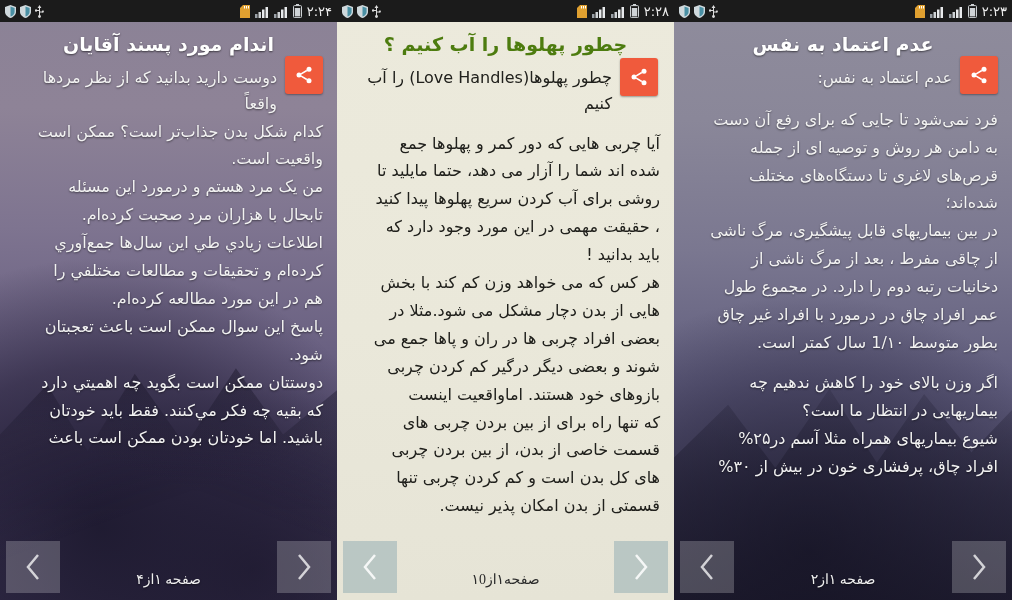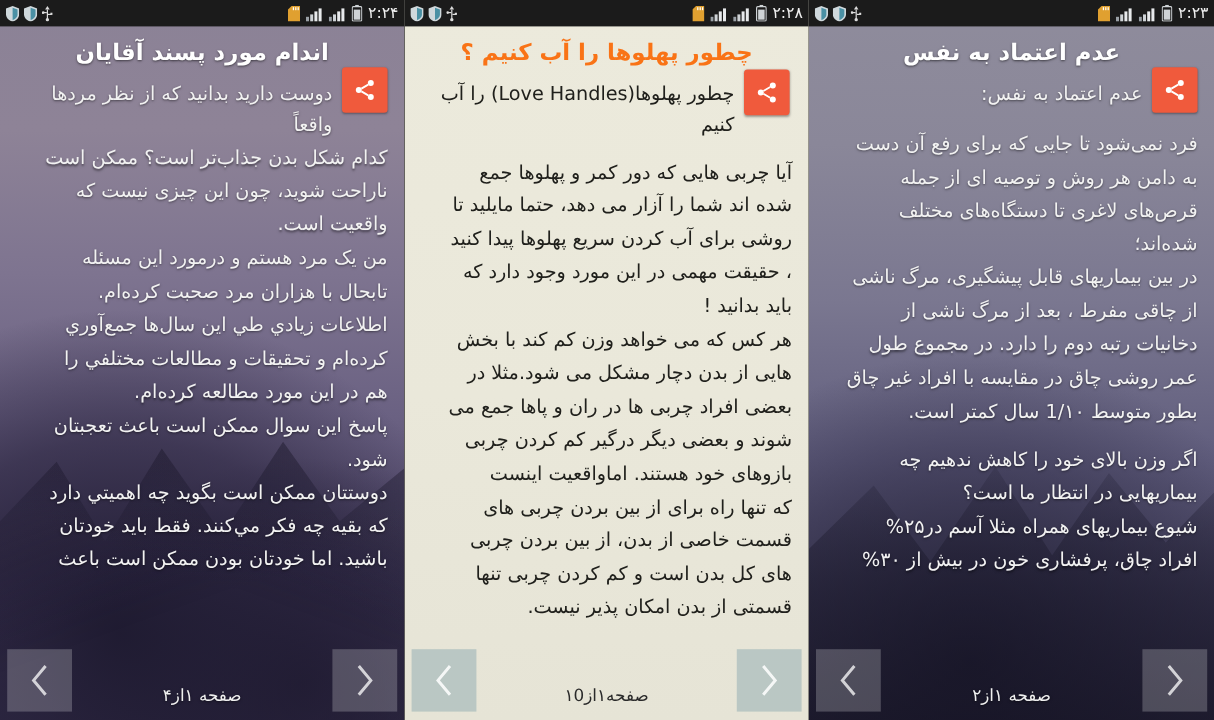--- a/index.html
+++ b/index.html
@@ -93,21 +93,21 @@
   }
   .body {
     font-size: 16px;
     line-height: 1.62;
   }
   .body p { margin: 0 0 2px 0; }
   .gap { height: 12px; }
 
   .dark .title { color: #ffffff; text-shadow: 0 1px 2px rgba(0,0,0,.55); }
   .dark .body { color: #f2f2f2; text-shadow: 0 1px 2px rgba(0,0,0,.5); }
-  .light .title { color: #f97316; }
+  .light .title { color: #4d7c0f; }
   .light .body { color: #20201c; }
 
   
   .share-btn {
     position: absolute;
     top: 56px; right: 14px;
     width: 38px; height: 38px;
     background: #f05a3c;
     border-radius: 3px;
     display: flex; align-items: center; justify-content: center;
@@ -139,20 +139,21 @@
   }
   .light .navbtn { background: rgba(150,175,180,0.55); }
   .navbtn svg { display:block; }
   .pagelabel {
     position: absolute;
     left: 0; right: 0; bottom: 12px;
     text-align: center;
     font-size: 14px;
     direction: rtl;
     pointer-events: none;
+    font-family: Liberation Serif, serif;
   }
   .dark .pagelabel { color: #f0f0f0; text-shadow: 0 1px 2px rgba(0,0,0,.5); }
   .light .pagelabel { color: #2a2a2a; }
 </style>
 </head>
 <body>
 
 <div class="screens">
 
   <div class="screen s1 dark">
@@ -218,21 +219,20 @@
         </span>
         <span class="clock">۲:۲۴</span>
       </div>
     </div>
 
     <div class="content">
       <div class="title">اندام مورد پسند آقایان</div>
       <div class="body">
         <p class="first-line">دوست دارید بدانید که از نظر مردها واقعاً</p>
         <p>کدام شکل بدن جذاب‌تر است؟ ممکن است</p>
-        <p>ناراحت شوید، چون این چیزی نیست که</p>
         <p>واقعیت است.</p>
         <p>من یک مرد هستم و درمورد این مسئله</p>
         <p>تابحال با هزاران مرد صحبت کرده‌ام.</p>
         <p>اطلاعات زیادي طي این سال‌ها جمع‌آوري</p>
         <p>کرده‌ام و تحقیقات و مطالعات مختلفي را</p>
         <p>هم در این مورد مطالعه کرده‌ام.</p>
         <p>پاسخ این سوال ممکن است باعث تعجبتان</p>
         <p>شود.</p>
         <p>دوستتان ممکن است بگوید چه اهمیتي دارد</p>
         <p>که بقیه چه فکر مي‌کنند. فقط باید خودتان</p>
@@ -445,21 +445,21 @@
       <div class="title">عدم اعتماد به نفس</div>
       <div class="body">
         <p class="first-line">عدم اعتماد به نفس:</p>
         <p>فرد نمی‌شود تا جایی که برای رفع آن دست</p>
         <p>به دامن هر روش و توصیه ای از جمله</p>
         <p>قرص‌های لاغری تا دستگاه‌های مختلف</p>
         <p>شده‌اند؛</p>
         <p>در بین بیماریهای قابل پیشگیری، مرگ ناشی</p>
         <p>از چاقی مفرط ، بعد از مرگ ناشی از</p>
         <p>دخانیات رتبه دوم را دارد. در مجموع طول</p>
-        <p>عمر روشی چاق در مقایسه با افراد غیر چاق</p>
+        <p>عمر افراد چاق در درمورد با افراد غیر چاق</p>
         <p>بطور متوسط 1/۱۰ سال کمتر است.</p>
         <div class="gap"></div>
         <p>اگر وزن بالای خود را کاهش ندهیم چه</p>
         <p>بیماریهایی در انتظار ما است؟</p>
         <p>شیوع بیماریهای همراه مثلا آسم در۲۵%</p>
         <p>افراد چاق، پرفشاری خون در بیش از ۳۰%</p>
       </div>
     </div>
 
     <div class="share-btn">

